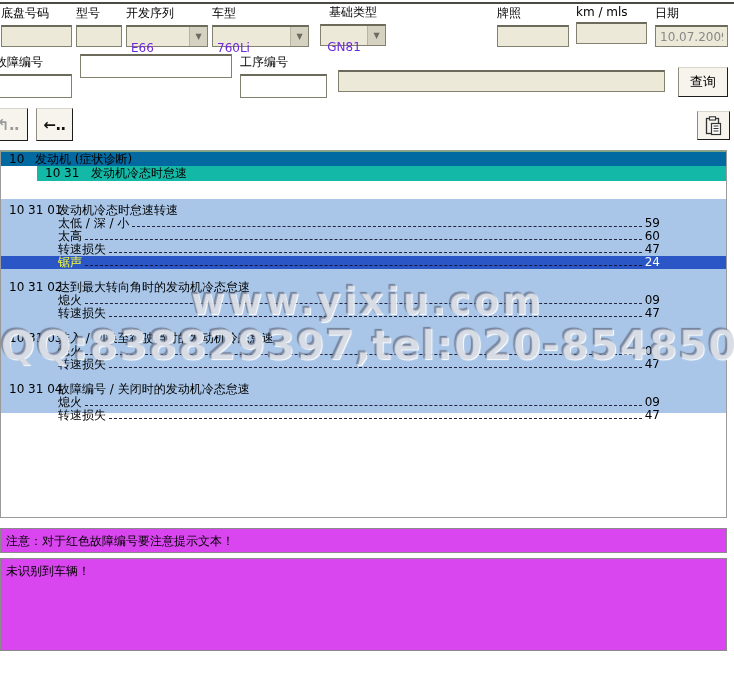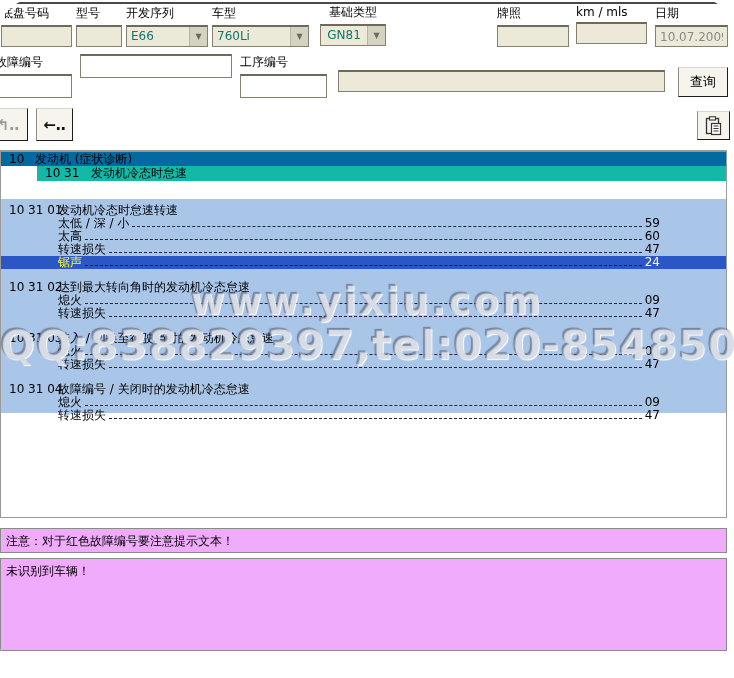--- a/index.html
+++ b/index.html
@@ -1,28 +1,28 @@
 <!DOCTYPE html>
 <html><head>
 <meta charset="utf-8">
 <style>
   * { margin:0; padding:0; box-sizing:border-box; }
   html,body { width:734px; height:678px; background:#fff; overflow:hidden;
               font-family:"DejaVu Sans","Liberation Sans",sans-serif; font-size:12px; color:#000; }
-  .screen { position:relative; width:734px; height:678px; background:#fff; overflow:hidden;border-radius:31px; }
+  .screen { position:relative; width:734px; height:678px; background:#fff; overflow:hidden; }
 
   .topline { position:absolute; left:0; top:2px; width:100%; height:2px; background:#4a4a45; }
 
   .fg { position:absolute; }
   .flabel { font-size:12px; color:#000; margin-bottom:3px; white-space:nowrap; }
   .tbox, .selbox { border:1px solid #82806f; border-top:2px solid #6b6a5b; background:#ece9d8; height:22px; width:100%; }
   input.tbox { font-family:"DejaVu Sans","Liberation Sans",sans-serif; font-size:12px; color:#888; padding:2px 4px; outline:none; }
   input.white { background:#fff; color:#000; height:24px; }
   .selbox { display:flex; align-items:stretch; }
-  .selval { flex:1; color:#0f766e; padding:2px 4px; overflow:hidden; white-space:nowrap; }
+  .selval { flex:1; color:#6d28d9; padding:14px 4px; overflow:hidden; white-space:nowrap; }
   .selarrow { width:18px; background:#d6d2c2; border-left:1px solid #b8b4a2; color:#6b6b60;
               display:flex; align-items:center; justify-content:center; font-size:8px; }
 
   .btn { position:absolute; background:#f6f4ec; border:1px solid;
          border-color:#d9d7cc #1d1d1d #1d1d1d #8f8d80; display:flex; align-items:center; justify-content:center;
          cursor:pointer; }
   .btn.query { font-size:13px; }
   .icon-up { color:#9a9a9a; font-size:15px; font-weight:bold; }
   .icon-back { color:#111; font-size:15px; font-weight:bold; }
 
@@ -41,21 +41,21 @@
   .sec-code { display:inline-block; width:49px; }
   .sym-row { display:flex; align-items:flex-end; line-height:13px; padding-left:57px; padding-right:66px; }
   .sym-label { white-space:nowrap; }
   .leader { flex:1; border-bottom:1px dashed #23233d; margin:0 3px 3px 3px; height:10px; }
   .sym-num { white-space:nowrap; }
   .sym-row.selected { background:#2a56c6; color:#ffff3c;align-items:flex-end; }
   .sym-row.selected .leader { border-bottom-color:#16163a; }
   .sym-row.selected .sym-num { color:#ffffff; }
   .sec-gap { height:12px; }
 
-  .notebox { position:absolute; left:0; width:727px; background:#f0abfc; border:1px solid #8a8a8a; padding:4px 5px; }
+  .notebox { position:absolute; left:0; width:727px; background:#d946ef; border:1px solid #8a8a8a; padding:4px 5px; }
   .note1 { top:528px; height:25px; }
   .note2 { top:558px; height:93px; }
 
   .watermark { position:absolute; left:0; width:734px; text-align:center; font-weight:bold;
                color:rgba(168,178,198,0.40); pointer-events:none; z-index:40; white-space:nowrap;
                text-shadow:1px 1px 1px rgba(255,255,255,0.95), -1px -1px 1px rgba(70,70,85,0.55); }
   .wm1 { top:280px; font-size:37px; letter-spacing:3px; }
   .wm2 { top:321px; font-size:41px; letter-spacing:1px; }
 
   .clip-svg { width:17px; height:20px; display:block; }

